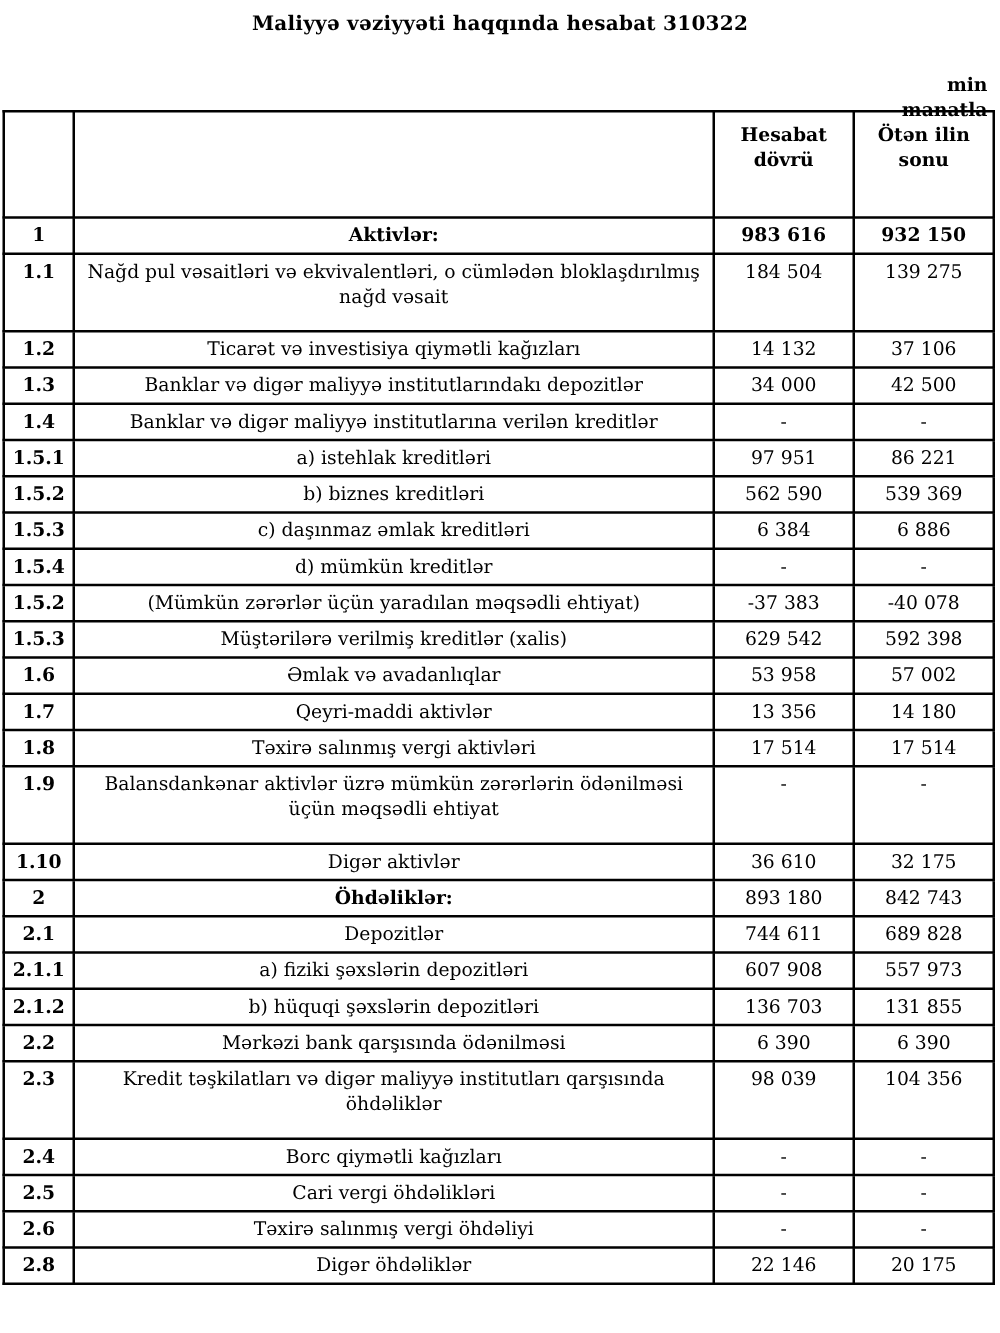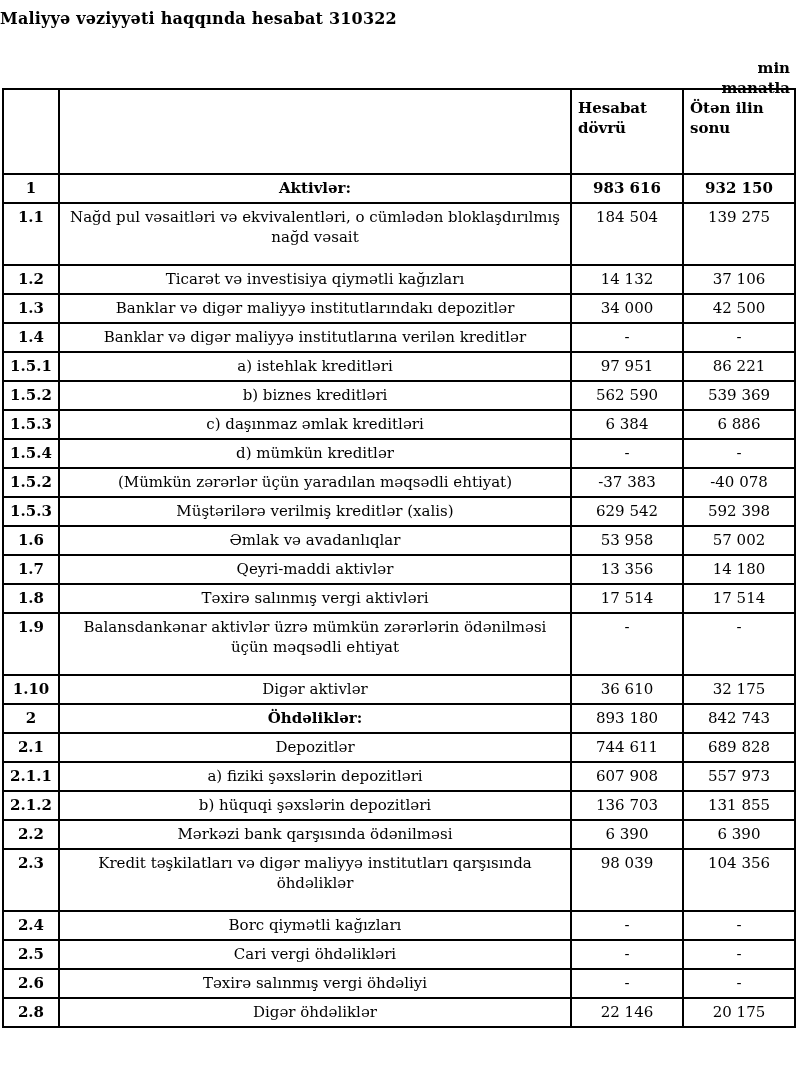--- a/index.html
+++ b/index.html
@@ -3,41 +3,41 @@
 <meta charset="utf-8">
 <style>
   html,body{margin:0;padding:0;}
   body{
     width:800px;height:1066px;background:#ffffff;color:#000000;
     font-family:"DejaVu Serif","Liberation Serif",serif;
     overflow:hidden;
   }
   .page{position:relative;width:800px;height:1066px;}
   .title{
-    font-weight:bold;font-size:16px;
+    text-align:center;font-weight:bold;font-size:16px;
     padding-top:9px;letter-spacing:0.2px;
   }
   .unit-note{
     position:absolute;top:58px;right:10px;
     text-align:right;font-weight:bold;font-size:15px;line-height:20px;
   }
   table.report{
     position:absolute;top:88px;left:2px;width:792px;
     border-collapse:collapse;table-layout:fixed;
   }
   table.report th,
   table.report td{
     border:2px solid #000;
     font-size:15px;line-height:20px;
     vertical-align:top;box-sizing:border-box;
     padding:3px 6px;
     overflow:hidden;
   }
   table.report th{
-    height:85px;font-weight:bold;text-align:left;
+    height:85px;font-weight:bold;text-align:center;
     padding-top:8px;font-size:15px;
   }
   tbody td{height:29px;}
   tr.tall td{height:62px;}
   td.c-num{text-align:center;font-weight:bold;padding-left:2px;padding-right:2px;}
   td.c-desc{text-align:center;padding-left:9px;padding-right:8px;}
   td.c-val{text-align:center;padding-left:11px;}
   .b{font-weight:bold;}
 </style>
 </head>

